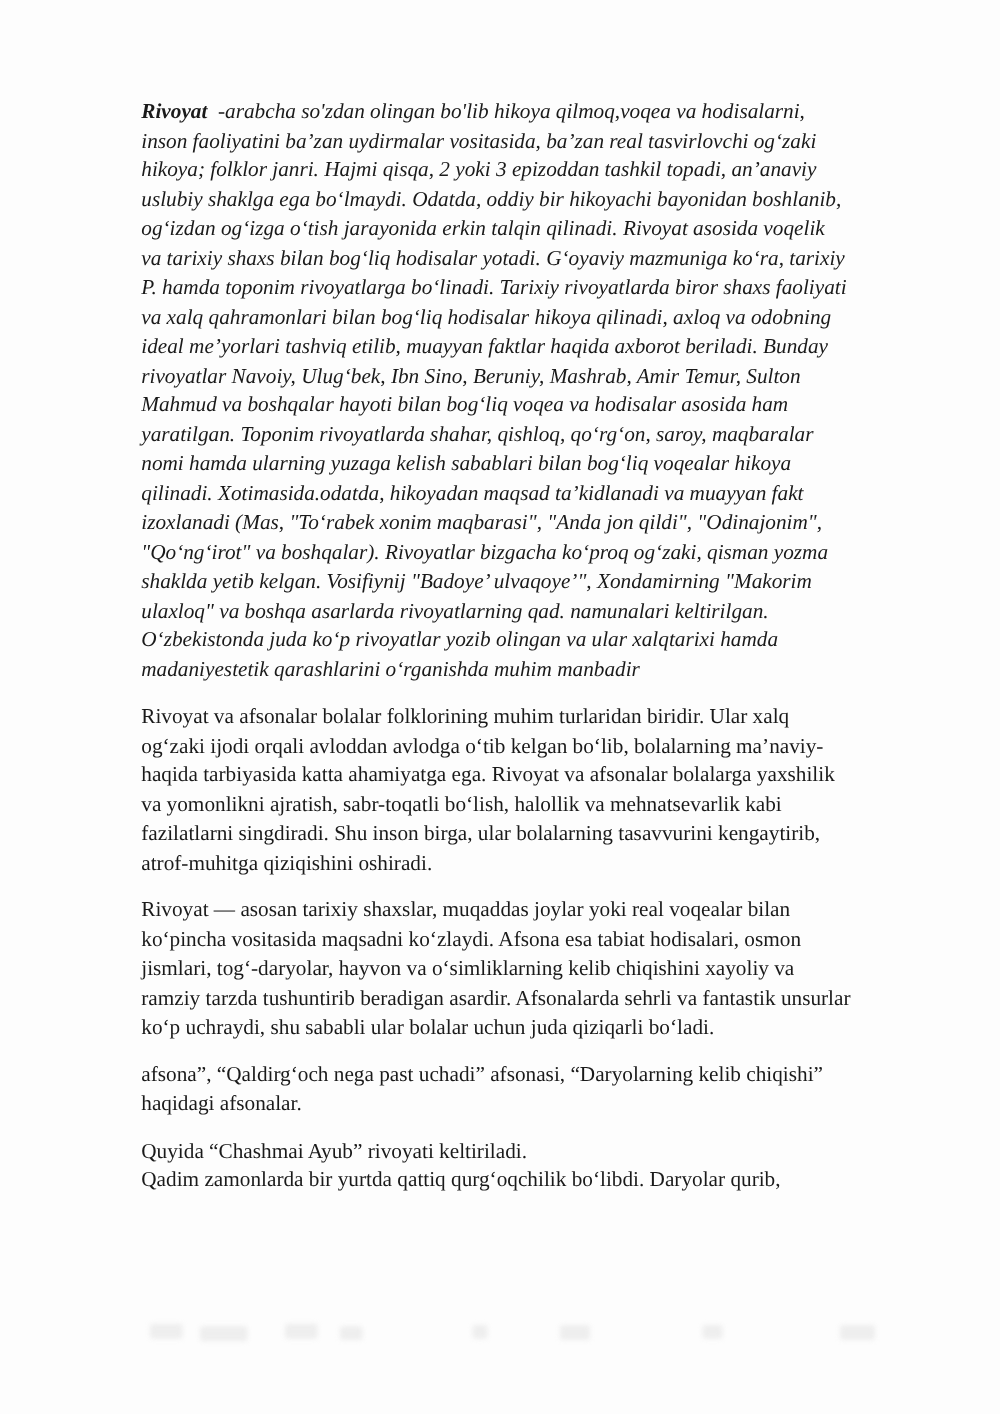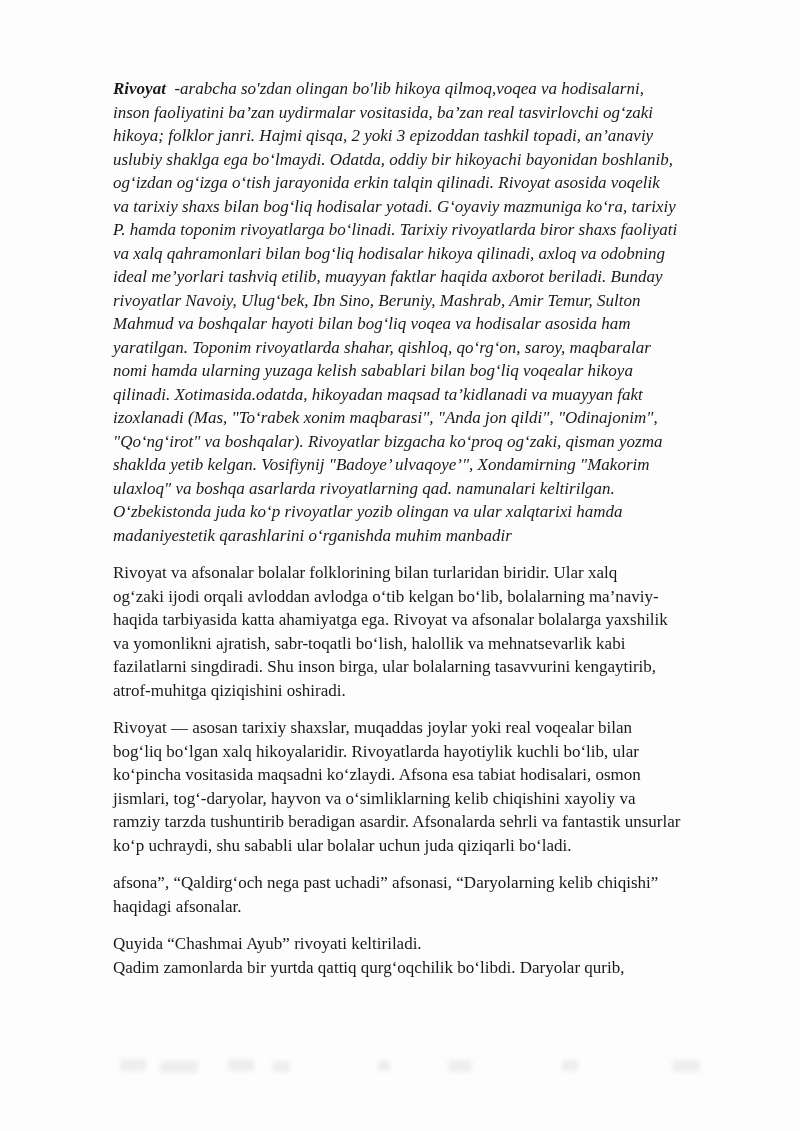--- a/index.html
+++ b/index.html
@@ -47,31 +47,30 @@
 <div class="page">
 
   <div class="text-column">
 
     <p class="para lead">
       <span class="line"><b class="lead-word">Rivoyat</b><span>  -arabcha so'zdan olingan bo'lib hikoya qilmoq,voqea va hodisalarni,</span></span>
       <span><span class="line">inson faoliyatini ba’zan uydirmalar vositasida, ba’zan real tasvirlovchi ogʻzaki</span><span class="line">hikoya; folklor janri. Hajmi qisqa, 2 yoki 3 epizoddan tashkil topadi, an’anaviy</span><span class="line">uslubiy shaklga ega boʻlmaydi. Odatda, oddiy bir hikoyachi bayonidan boshlanib,</span><span class="line">ogʻizdan ogʻizga oʻtish jarayonida erkin talqin qilinadi. Rivoyat asosida voqelik</span><span class="line">va tarixiy shaxs bilan bogʻliq hodisalar yotadi. Gʻoyaviy mazmuniga koʻra, tarixiy</span><span class="line">P. hamda toponim rivoyatlarga boʻlinadi. Tarixiy rivoyatlarda biror shaxs faoliyati</span><span class="line">va xalq qahramonlari bilan bogʻliq hodisalar hikoya qilinadi, axloq va odobning</span><span class="line">ideal me’yorlari tashviq etilib, muayyan faktlar haqida axborot beriladi. Bunday</span><span class="line">rivoyatlar Navoiy, Ulugʻbek, Ibn Sino, Beruniy, Mashrab, Amir Temur, Sulton</span><span class="line">Mahmud va boshqalar hayoti bilan bogʻliq voqea va hodisalar asosida ham</span><span class="line">yaratilgan. Toponim rivoyatlarda shahar, qishloq, qoʻrgʻon, saroy, maqbaralar</span><span class="line">nomi hamda ularning yuzaga kelish sabablari bilan bogʻliq voqealar hikoya</span><span class="line">qilinadi. Xotimasida.odatda, hikoyadan maqsad ta’kidlanadi va muayyan fakt</span><span class="line">izoxlanadi (Mas, "Toʻrabek xonim maqbarasi", "Anda jon qildi", "Odinajonim",</span><span class="line">"Qoʻngʻirot" va boshqalar). Rivoyatlar bizgacha koʻproq ogʻzaki, qisman yozma</span><span class="line">shaklda yetib kelgan. Vosifiynij "Badoye’ ulvaqoye’", Xondamirning "Makorim</span><span class="line">ulaxloq" va boshqa asarlarda rivoyatlarning qad. namunalari keltirilgan.</span><span class="line">Oʻzbekistonda juda koʻp rivoyatlar yozib olingan va ular xalqtarixi hamda</span><span class="line">madaniyestetik qarashlarini oʻrganishda muhim manbadir</span></span>
     </p>
 
     <p class="para">
-        <span class="line">Rivoyat va afsonalar bolalar folklorining bilan turlaridan biridir. Ular xalq</span>
+        <span class="line">Rivoyat va afsonalar bolalar folklorining muhim turlaridan biridir. Ular xalq</span>
         <span class="line">ogʻzaki ijodi orqali avloddan avlodga oʻtib kelgan boʻlib, bolalarning ma’naviy-</span>
         <span class="line">haqida tarbiyasida katta ahamiyatga ega. Rivoyat va afsonalar bolalarga yaxshilik</span>
         <span class="line">va yomonlikni ajratish, sabr-toqatli boʻlish, halollik va mehnatsevarlik kabi</span>
         <span class="line">fazilatlarni singdiradi. Shu inson birga, ular bolalarning tasavvurini kengaytirib,</span>
         <span class="line">atrof-muhitga qiziqishini oshiradi.</span>
       </p>
 
     <p class="para">
         <span class="line">Rivoyat — asosan tarixiy shaxslar, muqaddas joylar yoki real voqealar bilan</span>
-        <span class="line">bogʻliq boʻlgan xalq hikoyalaridir. Rivoyatlarda hayotiylik kuchli boʻlib, ular</span>
         <span class="line">koʻpincha vositasida maqsadni koʻzlaydi. Afsona esa tabiat hodisalari, osmon</span>
         <span class="line">jismlari, togʻ-daryolar, hayvon va oʻsimliklarning kelib chiqishini xayoliy va</span>
         <span class="line">ramziy tarzda tushuntirib beradigan asardir. Afsonalarda sehrli va fantastik unsurlar</span>
         <span class="line">koʻp uchraydi, shu sababli ular bolalar uchun juda qiziqarli boʻladi.</span>
       </p>
 
     <p class="para">
         <span class="line">afsona”, “Qaldirgʻoch nega past uchadi” afsonasi, “Daryolarning kelib chiqishi”</span>
         <span class="line">haqidagi afsonalar.</span>
       </p>

